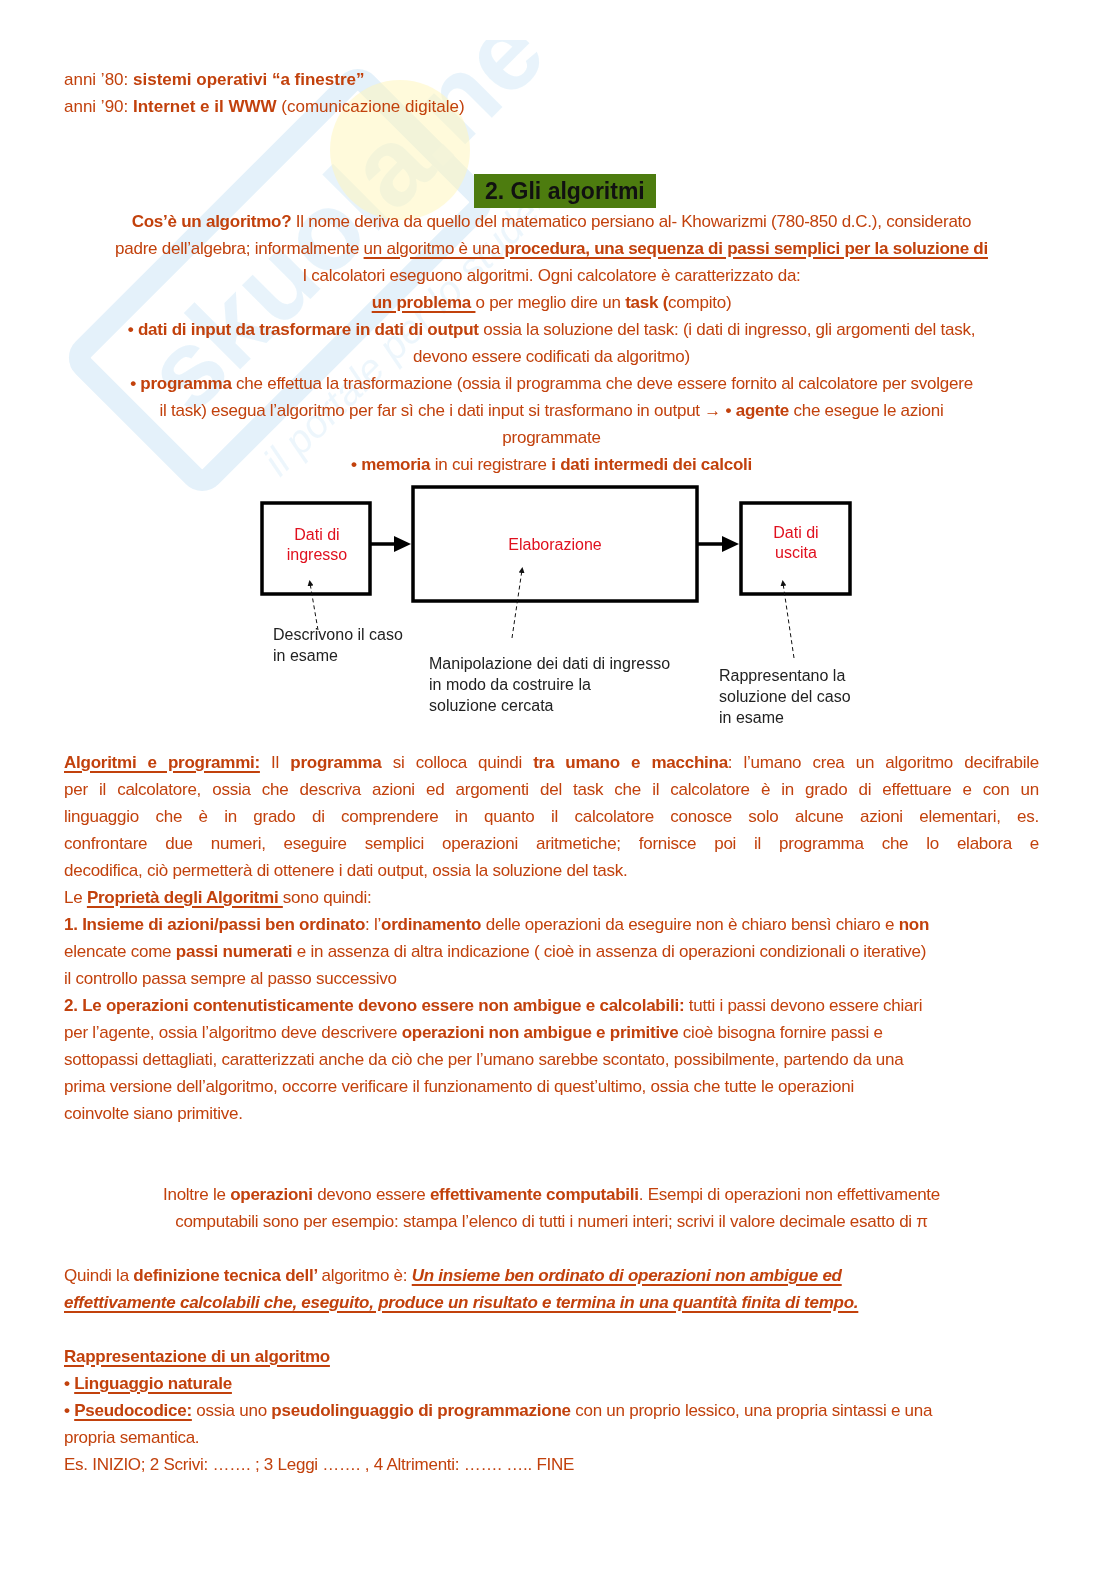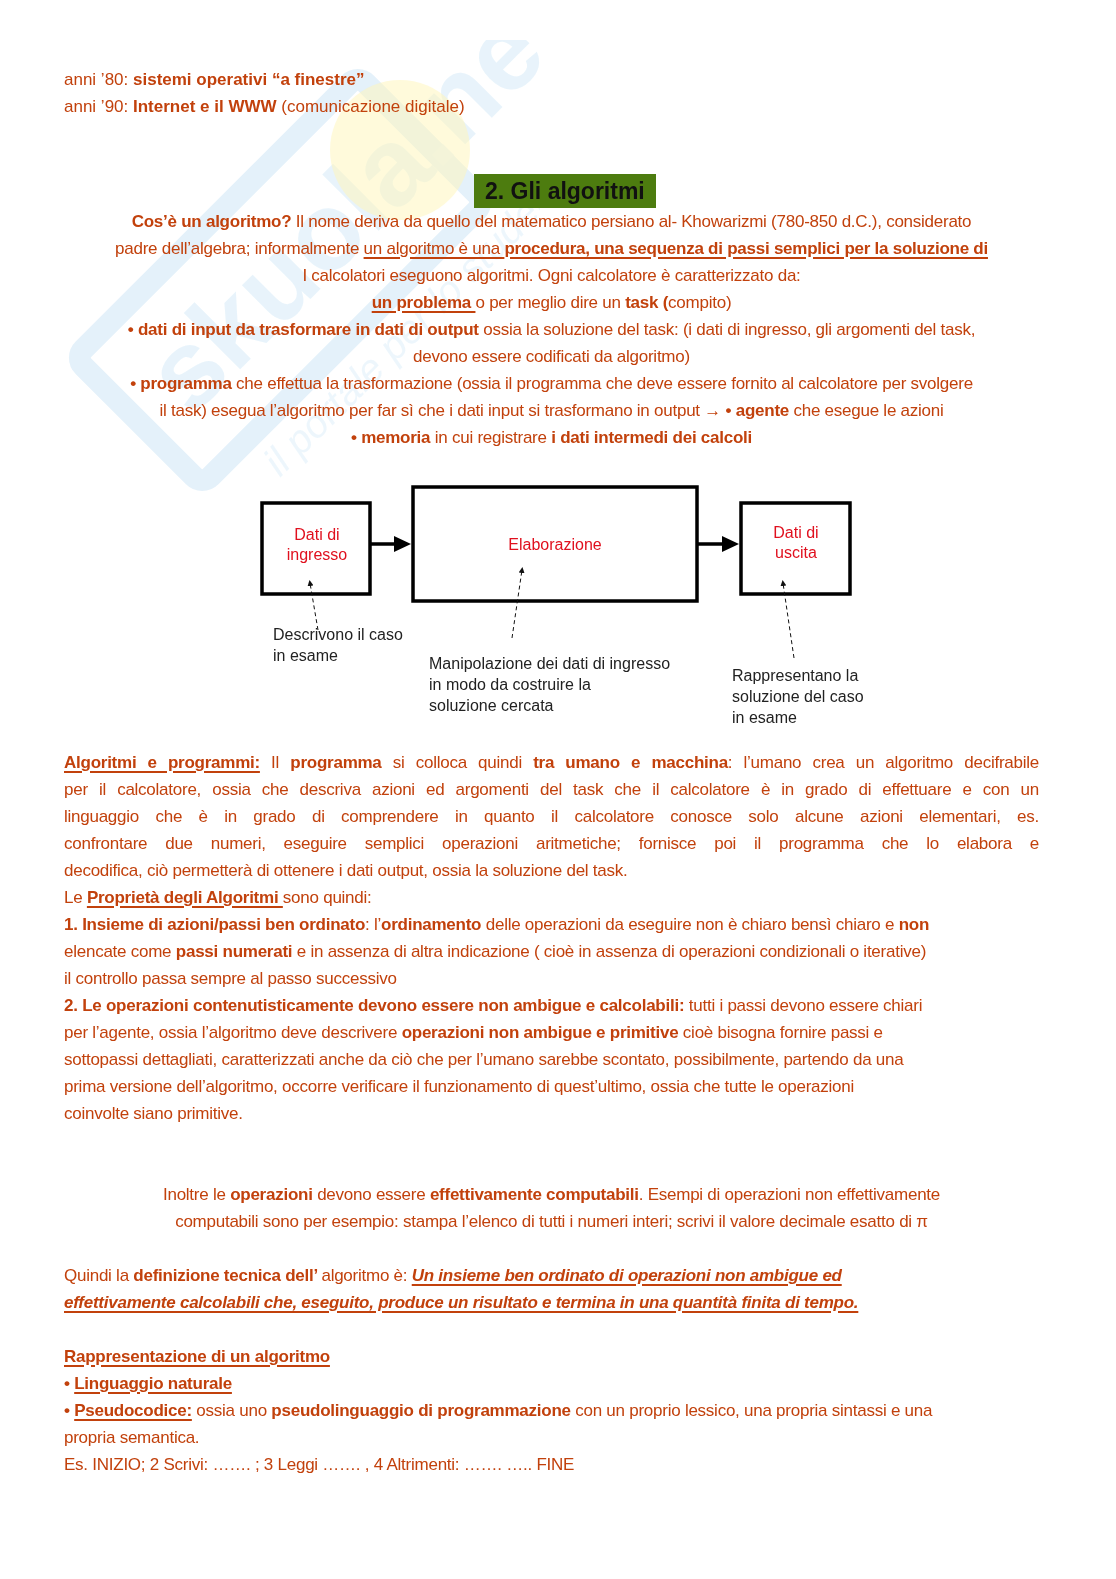--- a/index.html
+++ b/index.html
@@ -59,20 +59,21 @@
 
   <div class="text" style="top:208px;text-align:center;">
     <div class="line"><b>Cos’è un algoritmo?</b><span> Il nome deriva da quello del matematico persiano al- Khowarizmi (780-850 d.C.), considerato</span></div>
     <div class="line"><span>padre dell’algebra; informalmente </span><u><span>un algoritmo è una </span><b>procedura, una sequenza di passi semplici per la soluzione di</b></u></div>
     <div class="line"><span>I calcolatori eseguono algoritmi. Ogni calcolatore è caratterizzato da:</span></div>
     <div class="line"><u><b>un problema</b> </u><span> o per meglio dire un </span><b>task (</b><span>compito)</span></div>
     <div class="line"><b>•</b> <b>dati di input da trasformare in dati di output</b><span> ossia la soluzione del task: (i dati di ingresso, gli argomenti del task,</span></div>
     <div class="line"><span>devono essere codificati da algoritmo)</span></div>
     <div class="line"><b>•</b> <b>programma</b><span> che effettua la trasformazione (ossia il programma che deve essere fornito al calcolatore per svolgere</span></div>
     <div class="line"><span>il task) esegua l’algoritmo per far sì che i dati input si trasformano in output </span><span>→</span> <b>•</b> <b>agente</b><span> che esegue le azioni</span></div>
+    <div class="line"><span>programmate</span></div>
     <div class="line"><b>•</b> <b>memoria</b><span> in cui registrare </span><b>i dati intermedi dei calcoli</b></div>
   </div>
 
   <div class="diagram">
     <svg width="640" height="260" viewBox="0 0 640 260">
       <defs>
         <marker id="smallhead" markerWidth="6" markerHeight="6" refX="3" refY="3" orient="auto">
           <path d="M0,0 L6,3 L0,6 Z" fill="#111"></path>
         </marker>
       </defs>
@@ -103,21 +104,21 @@
     </div>
     <div class="caption" style="left:23px; top:146px;">
       <div>Descrivono il caso</div>
       <div>in esame</div>
     </div>
     <div class="caption" style="left:179px; top:175px;">
       <div>Manipolazione dei dati di ingresso</div>
       <div>in modo da costruire la</div>
       <div>soluzione cercata</div>
     </div>
-    <div class="caption" style="left:482px; top:187px;">
+    <div class="caption" style="left:469px; top:187px;">
       <div>Rappresentano la</div>
       <div>soluzione del caso</div>
       <div>in esame</div>
     </div>
   </div>
 
   <div class="text" style="top:749px;">
     <div class="line justify"><u><b>Algoritmi e programmi:</b></u><span> Il </span><b>programma</b><span> si colloca quindi </span><b>tra umano e macchina</b><span>: l’umano crea un algoritmo decifrabile</span></div>
     <div class="line justify">per il calcolatore, ossia che descriva azioni ed argomenti del task che il calcolatore è in grado di effettuare e con un</div>
     <div class="line justify">linguaggio che è in grado di comprendere in quanto il calcolatore conosce solo alcune azioni elementari, es.</div>

